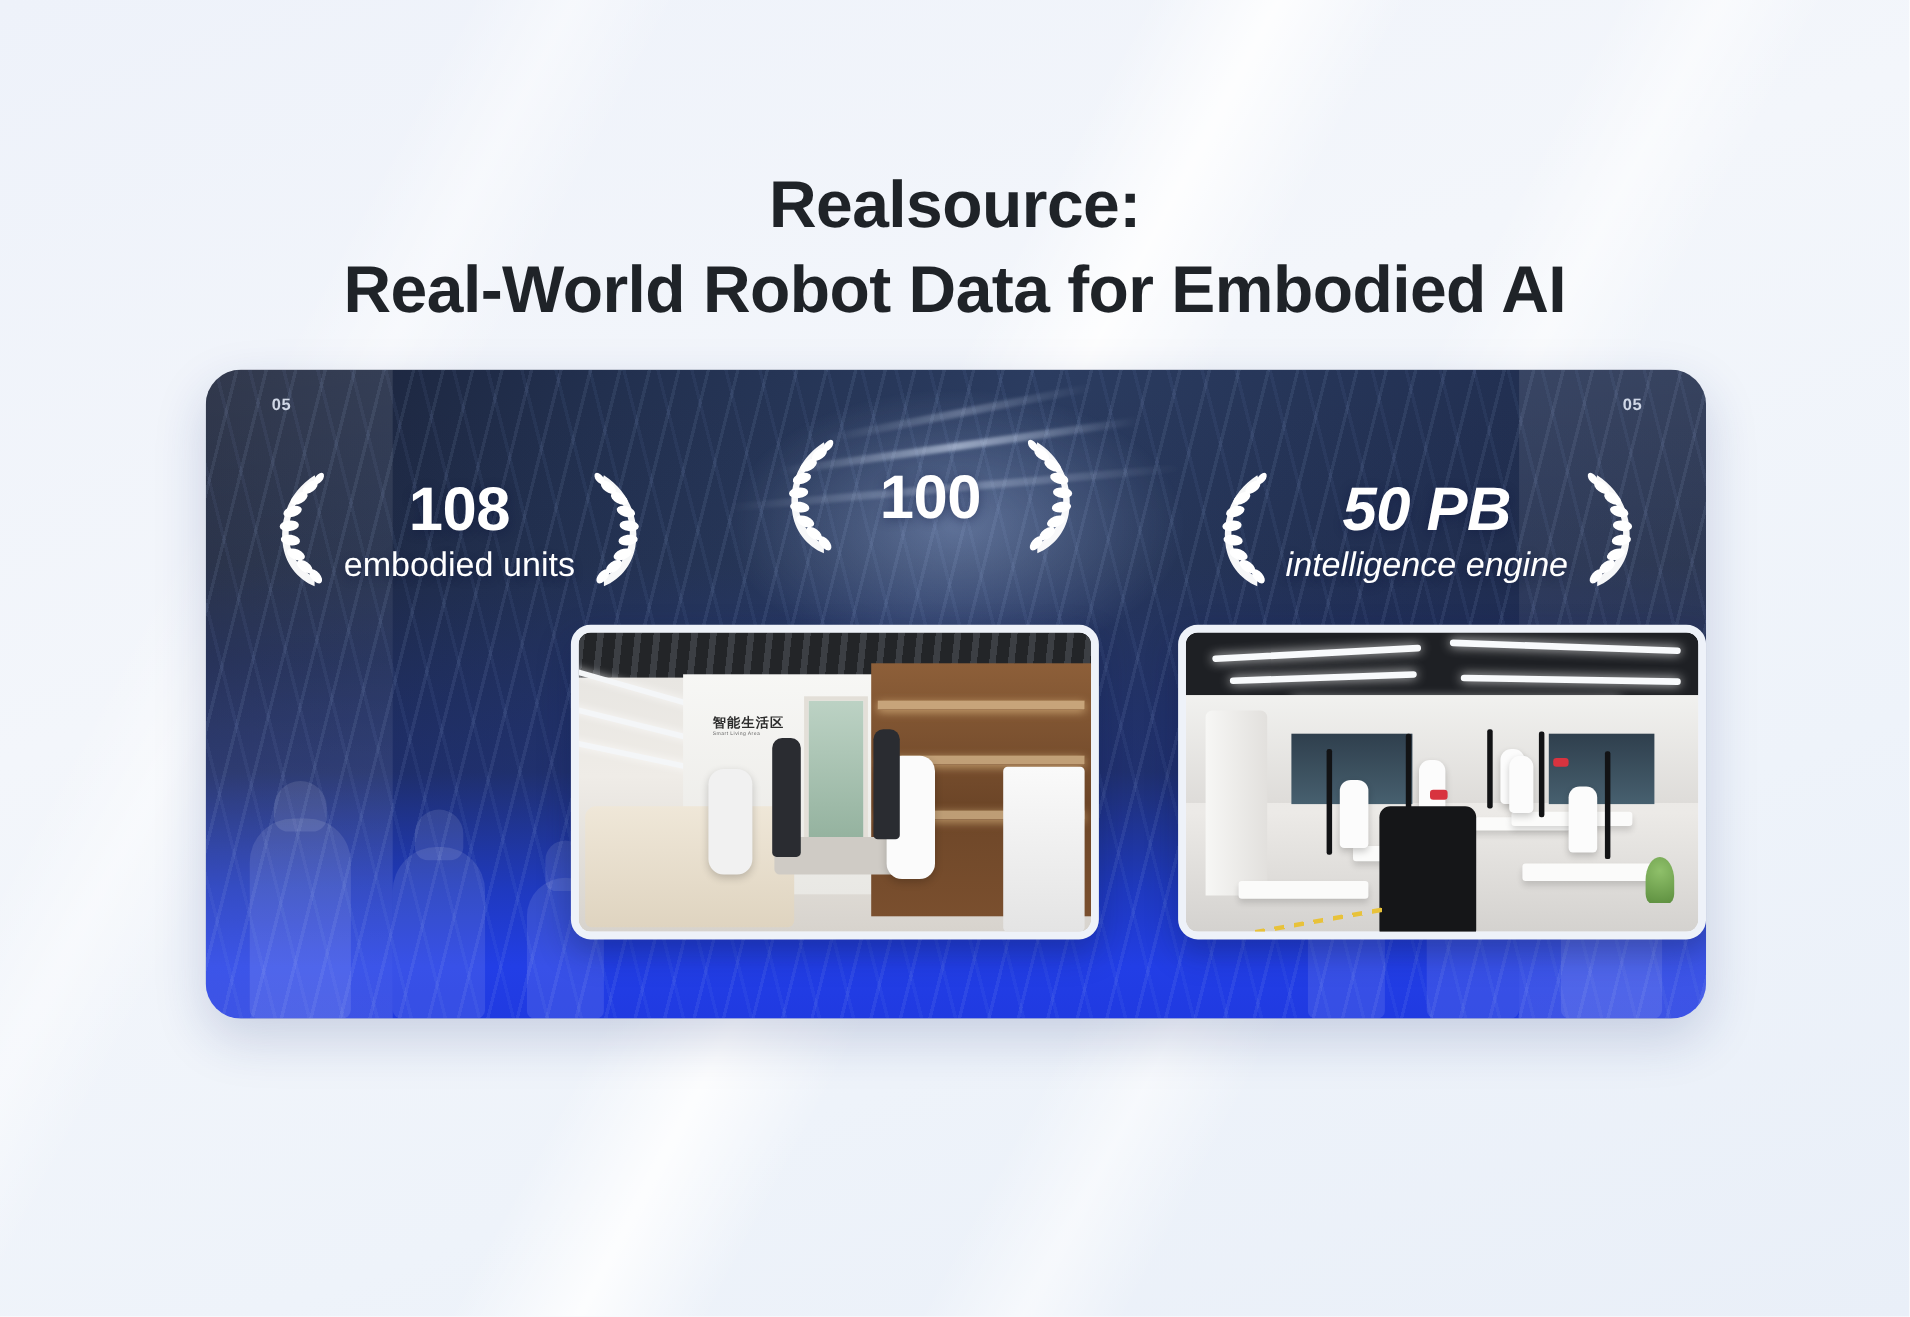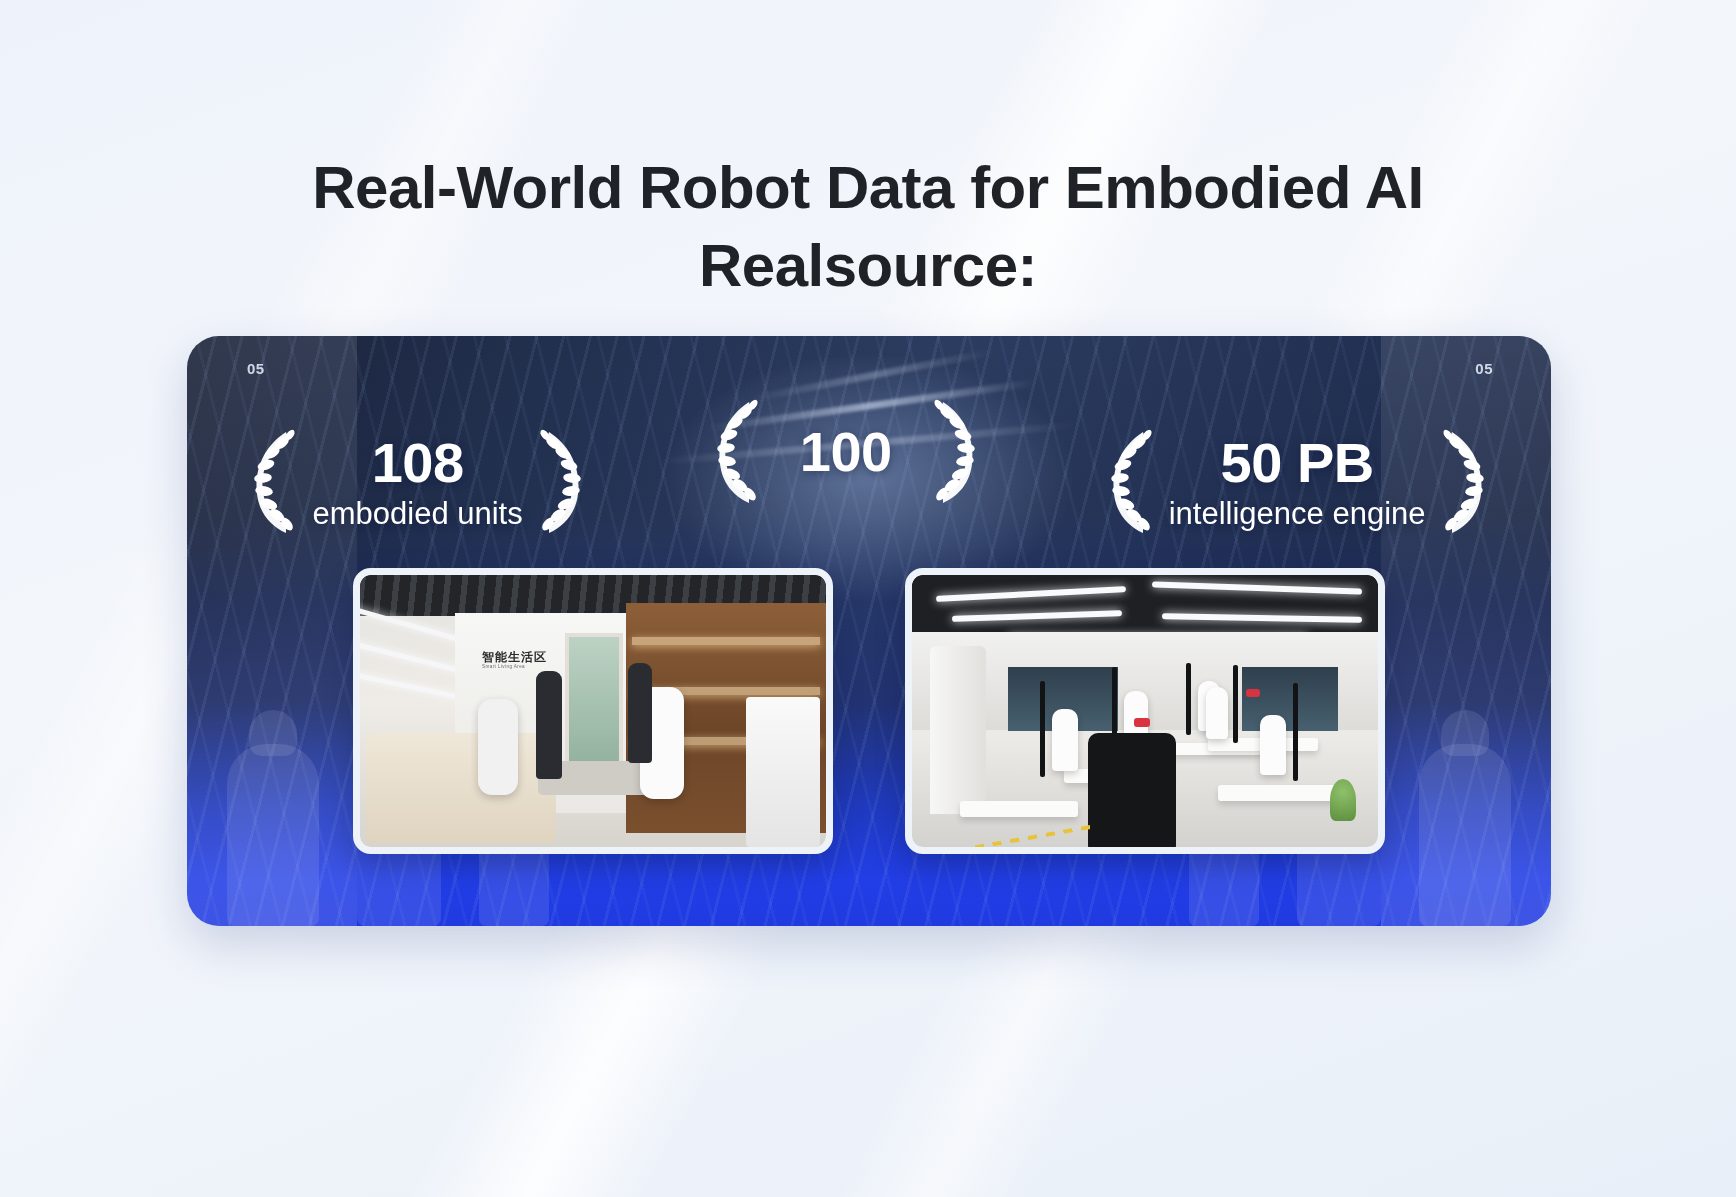--- a/index.html
+++ b/index.html
@@ -139,28 +139,28 @@
     text-shadow:0 2px 9px rgba(10,20,60,.45);
     white-space:pre-line;
   }
   .wreath { flex:0 0 auto; width:56px; height:112px; }
   .wreath svg { display:block; width:56px; height:112px; }
   .wreath.right svg { transform:scaleX(-1); }
 
   
   .stat.s1 { margin-top:46px; }
   .stat.s2 { margin-top:16px; }
-  .stat.s3 { margin-top:46px; }
+  .stat.s3 { margin-top:46px;font-style:italic; }
 
   
   .cards {
     position:absolute;
     left:0; right:0; top:232px;
     display:flex;
-    justify-content:center;
+    justify-content:flex-end;
     gap:72px;
     z-index:4;
   }
   .photo-card {
     width:480px; height:286px;
     background:#f3f6fb;
     border:7px solid #eef2f9;
     border-radius:18px;
     box-shadow:0 12px 30px rgba(12,22,70,.30);
     overflow:hidden;
@@ -314,22 +314,22 @@
   }
   .lrd1 { left:222px; bottom:120px; width:16px; height:9px; }
   .lrd2 { right:118px; bottom:150px; width:14px; height:8px; }
 </style>
 </head>
 <body>
 
 <div id="stage">
 
   <div class="title-wrap">
+    <span class="title-line l1">Realsource:</span>
     <span class="title-line l2">Real-World Robot Data for Embodied AI</span>
-    <span class="title-line l1">Realsource:</span>
   </div>
 
   <div class="panel">
 
     <div class="panel-bg"></div>
     <div class="panel-beam beam-a"></div>
     <div class="panel-beam beam-b"></div>
     <div class="panel-beam beam-c"></div>
 
     <div class="panel-edge-robot edge-left"></div>

